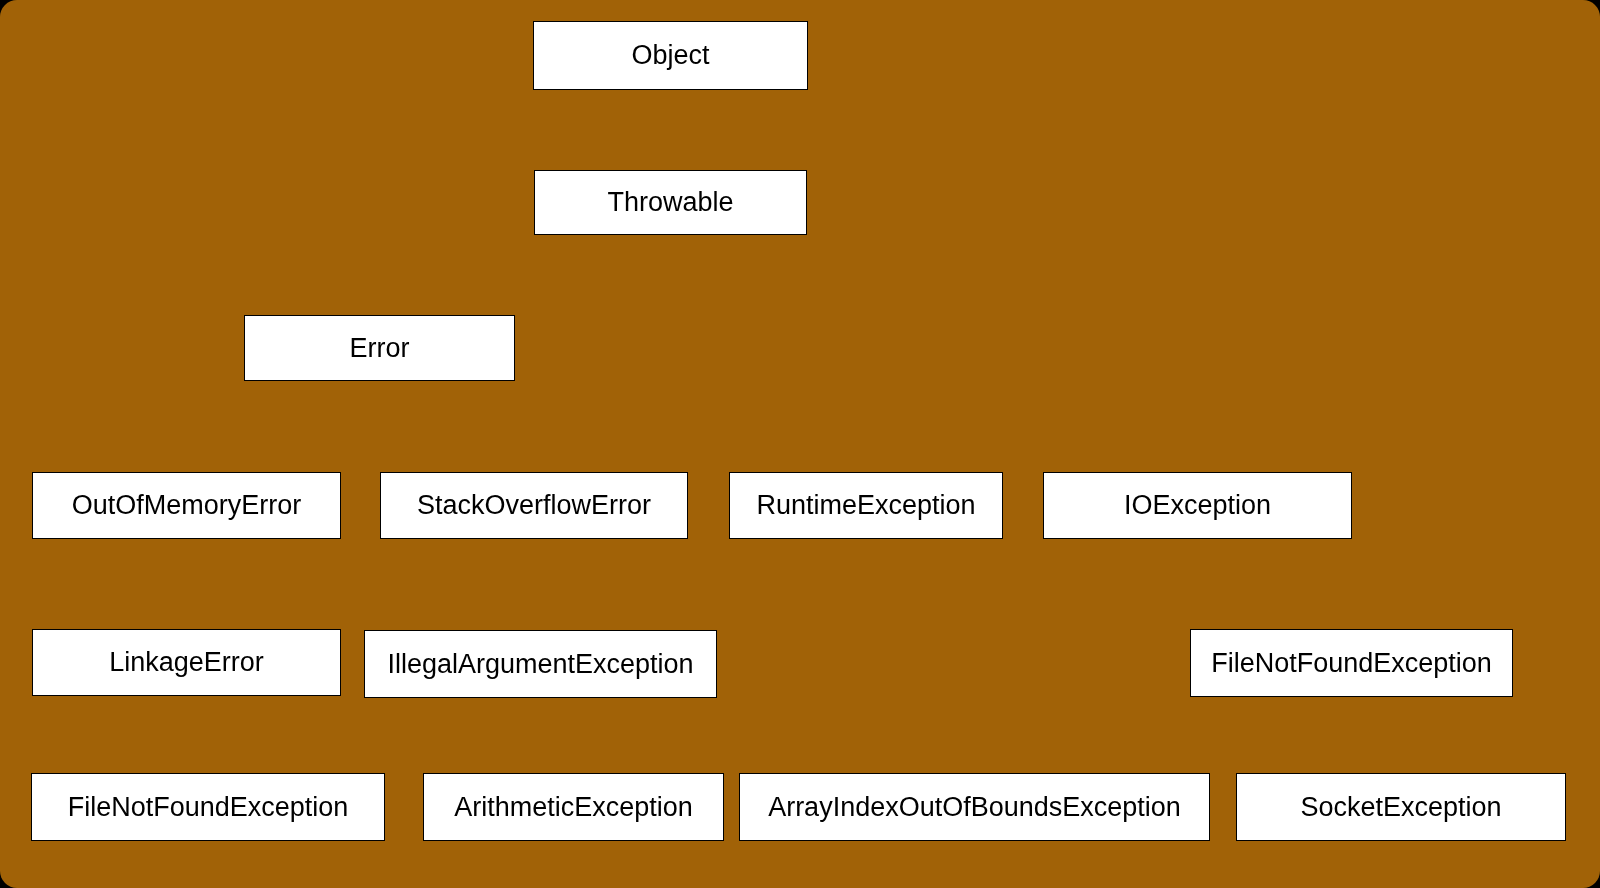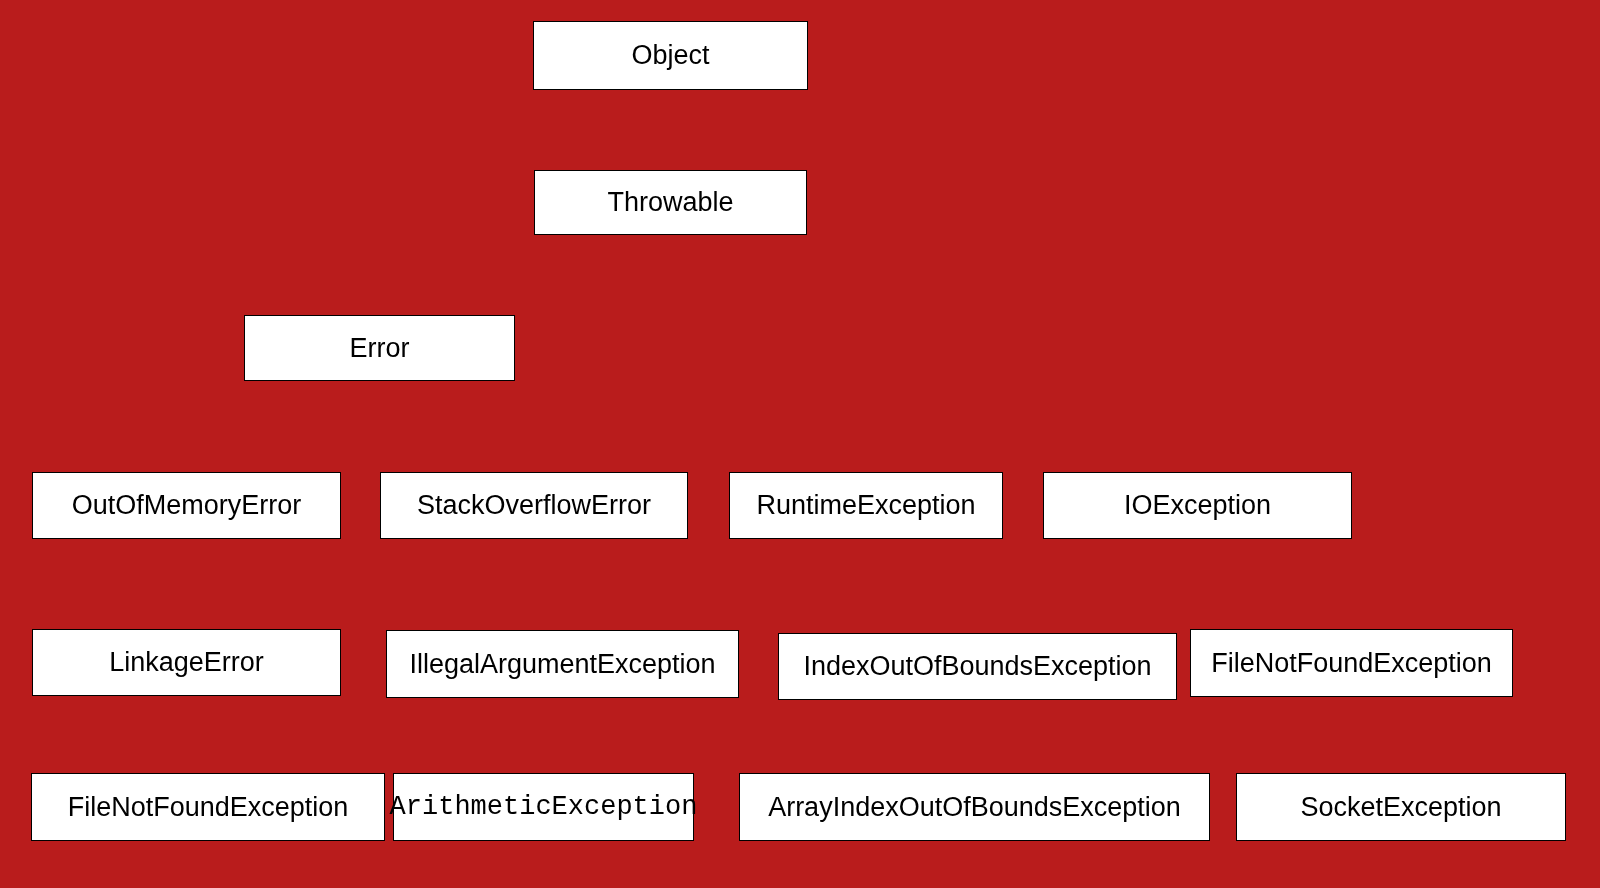--- a/index.html
+++ b/index.html
@@ -25,29 +25,28 @@
     align-items: center;
     justify-content: center;
     font-size: 27px;
     line-height: 1;
     white-space: nowrap;
   }
 </style>
 </head>
 <body>
 
-<div class="canvas" style="background: #b91c1c;">
+<div class="canvas" style="background: #a16207; border-radius: 17px;">
     <div class="node" style="left: 533px; top: 21px; width: 275px; height: 69px; background: rgb(255, 255, 255); color: rgb(0, 0, 0); border-color: rgb(0, 0, 0);">Object</div>
     <div class="node" style="left: 534px; top: 170px; width: 273px; height: 65px; background: rgb(255, 255, 255); color: rgb(0, 0, 0); border-color: rgb(0, 0, 0);">Throwable</div>
     <div class="node" style="left: 244px; top: 315px; width: 271px; height: 66px; background: rgb(255, 255, 255); color: rgb(0, 0, 0); border-color: rgb(0, 0, 0);">Error</div>
     <div class="node" style="left: 32px; top: 472px; width: 309px; height: 67px; background: rgb(255, 255, 255); color: rgb(0, 0, 0); border-color: rgb(0, 0, 0);">OutOfMemoryError</div>
     <div class="node" style="left: 380px; top: 472px; width: 308px; height: 67px; background: rgb(255, 255, 255); color: rgb(0, 0, 0); border-color: rgb(0, 0, 0);">StackOverflowError</div>
     <div class="node" style="left: 729px; top: 472px; width: 274px; height: 67px; background: rgb(255, 255, 255); color: rgb(0, 0, 0); border-color: rgb(0, 0, 0);">RuntimeException</div>
     <div class="node" style="left: 1043px; top: 472px; width: 309px; height: 67px; background: rgb(255, 255, 255); color: rgb(0, 0, 0); border-color: rgb(0, 0, 0);">IOException</div>
     <div class="node" style="left: 32px; top: 629px; width: 309px; height: 67px; background: rgb(255, 255, 255); color: rgb(0, 0, 0); border-color: rgb(0, 0, 0);">LinkageError</div>
-    <div class="node" style="left: 386px; top: 630px; width: 353px; height: 68px; background: rgb(255, 255, 255); color: rgb(0, 0, 0); border-color: rgb(0, 0, 0);">IllegalArgumentException</div>
-    <div class="node" style="left: 778px; top: 633px; width: 399px; height: 67px; background: rgb(255, 255, 255); color: rgb(0, 0, 0); border-color: rgb(0, 0, 0);">IndexOutOfBoundsException</div>
+    <div class="node" style="left: 364px; top: 630px; width: 353px; height: 68px; background: rgb(255, 255, 255); color: rgb(0, 0, 0); border-color: rgb(0, 0, 0);">IllegalArgumentException</div>
     <div class="node" style="left: 1190px; top: 629px; width: 323px; height: 68px; background: rgb(255, 255, 255); color: rgb(0, 0, 0); border-color: rgb(0, 0, 0);">FileNotFoundException</div>
     <div class="node" style="left: 31px; top: 773px; width: 354px; height: 68px; background: rgb(255, 255, 255); color: rgb(0, 0, 0); border-color: rgb(0, 0, 0);">FileNotFoundException</div>
-    <div class="node" style="left: 393px; top: 773px; width: 301px; height: 68px; background: rgb(255, 255, 255); color: rgb(0, 0, 0); border-color: rgb(0, 0, 0); font-family: Liberation Mono, monospace;">ArithmeticException</div>
+    <div class="node" style="left: 423px; top: 773px; width: 301px; height: 68px; background: rgb(255, 255, 255); color: rgb(0, 0, 0); border-color: rgb(0, 0, 0);">ArithmeticException</div>
     <div class="node" style="left: 739px; top: 773px; width: 471px; height: 68px; background: rgb(255, 255, 255); color: rgb(0, 0, 0); border-color: rgb(0, 0, 0);">ArrayIndexOutOfBoundsException</div>
     <div class="node" style="left: 1236px; top: 773px; width: 330px; height: 68px; background: rgb(255, 255, 255); color: rgb(0, 0, 0); border-color: rgb(0, 0, 0);">SocketException</div>
   </div>
 
 </body></html>

